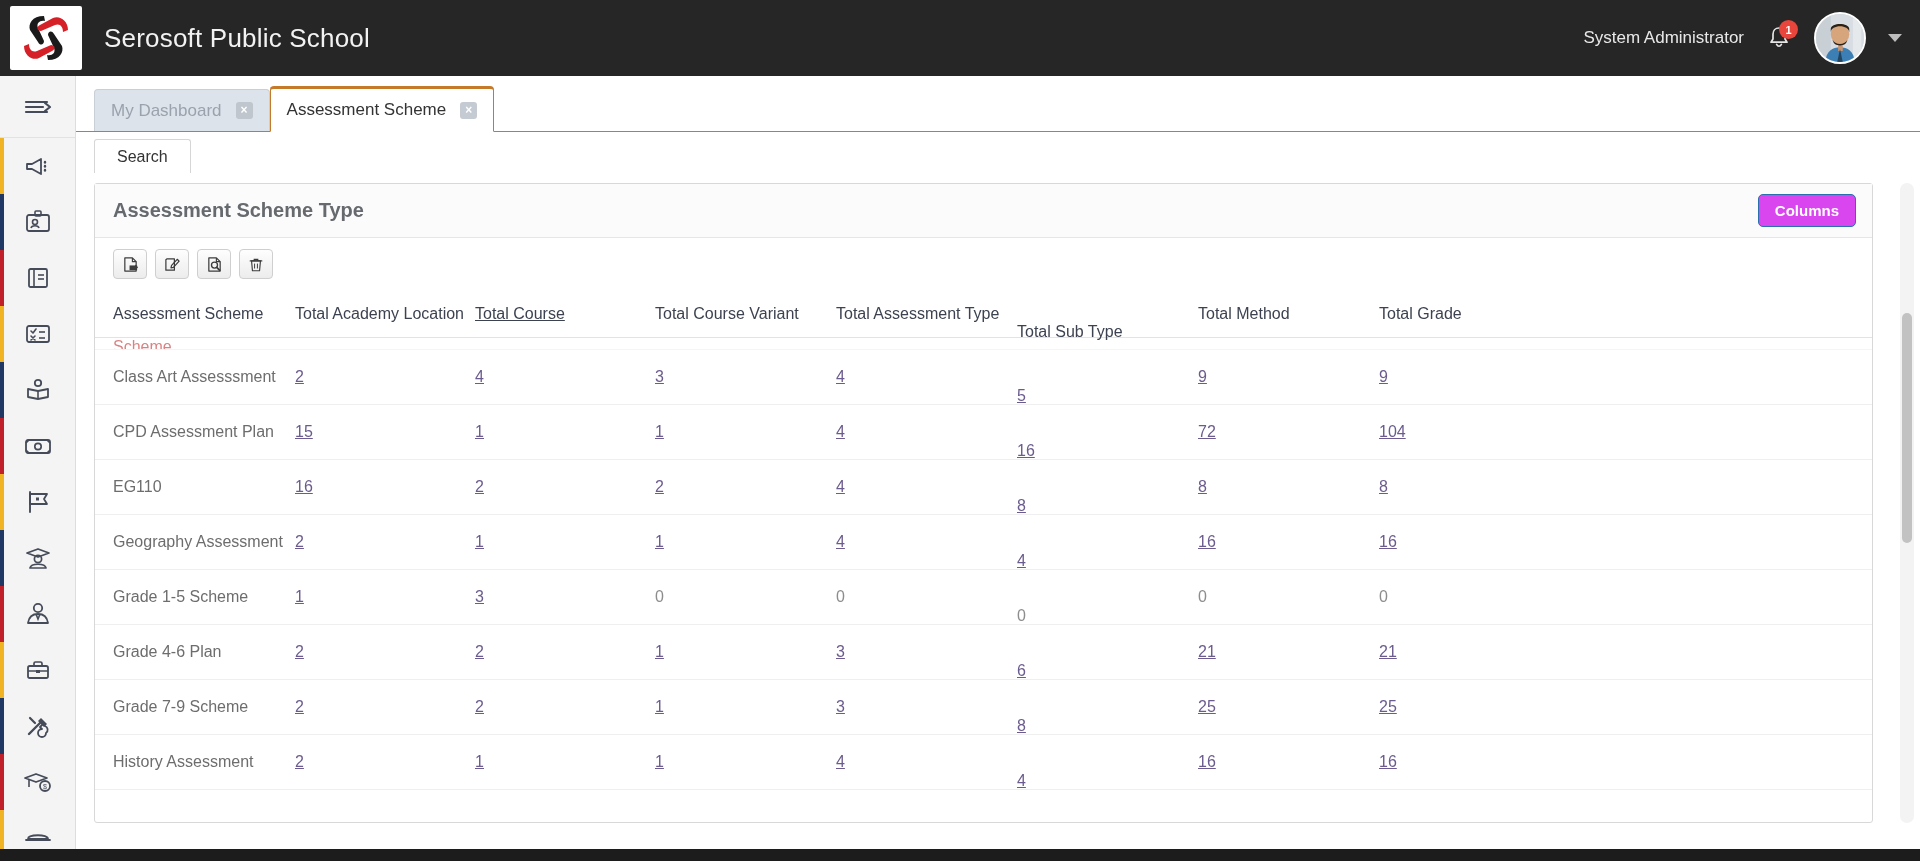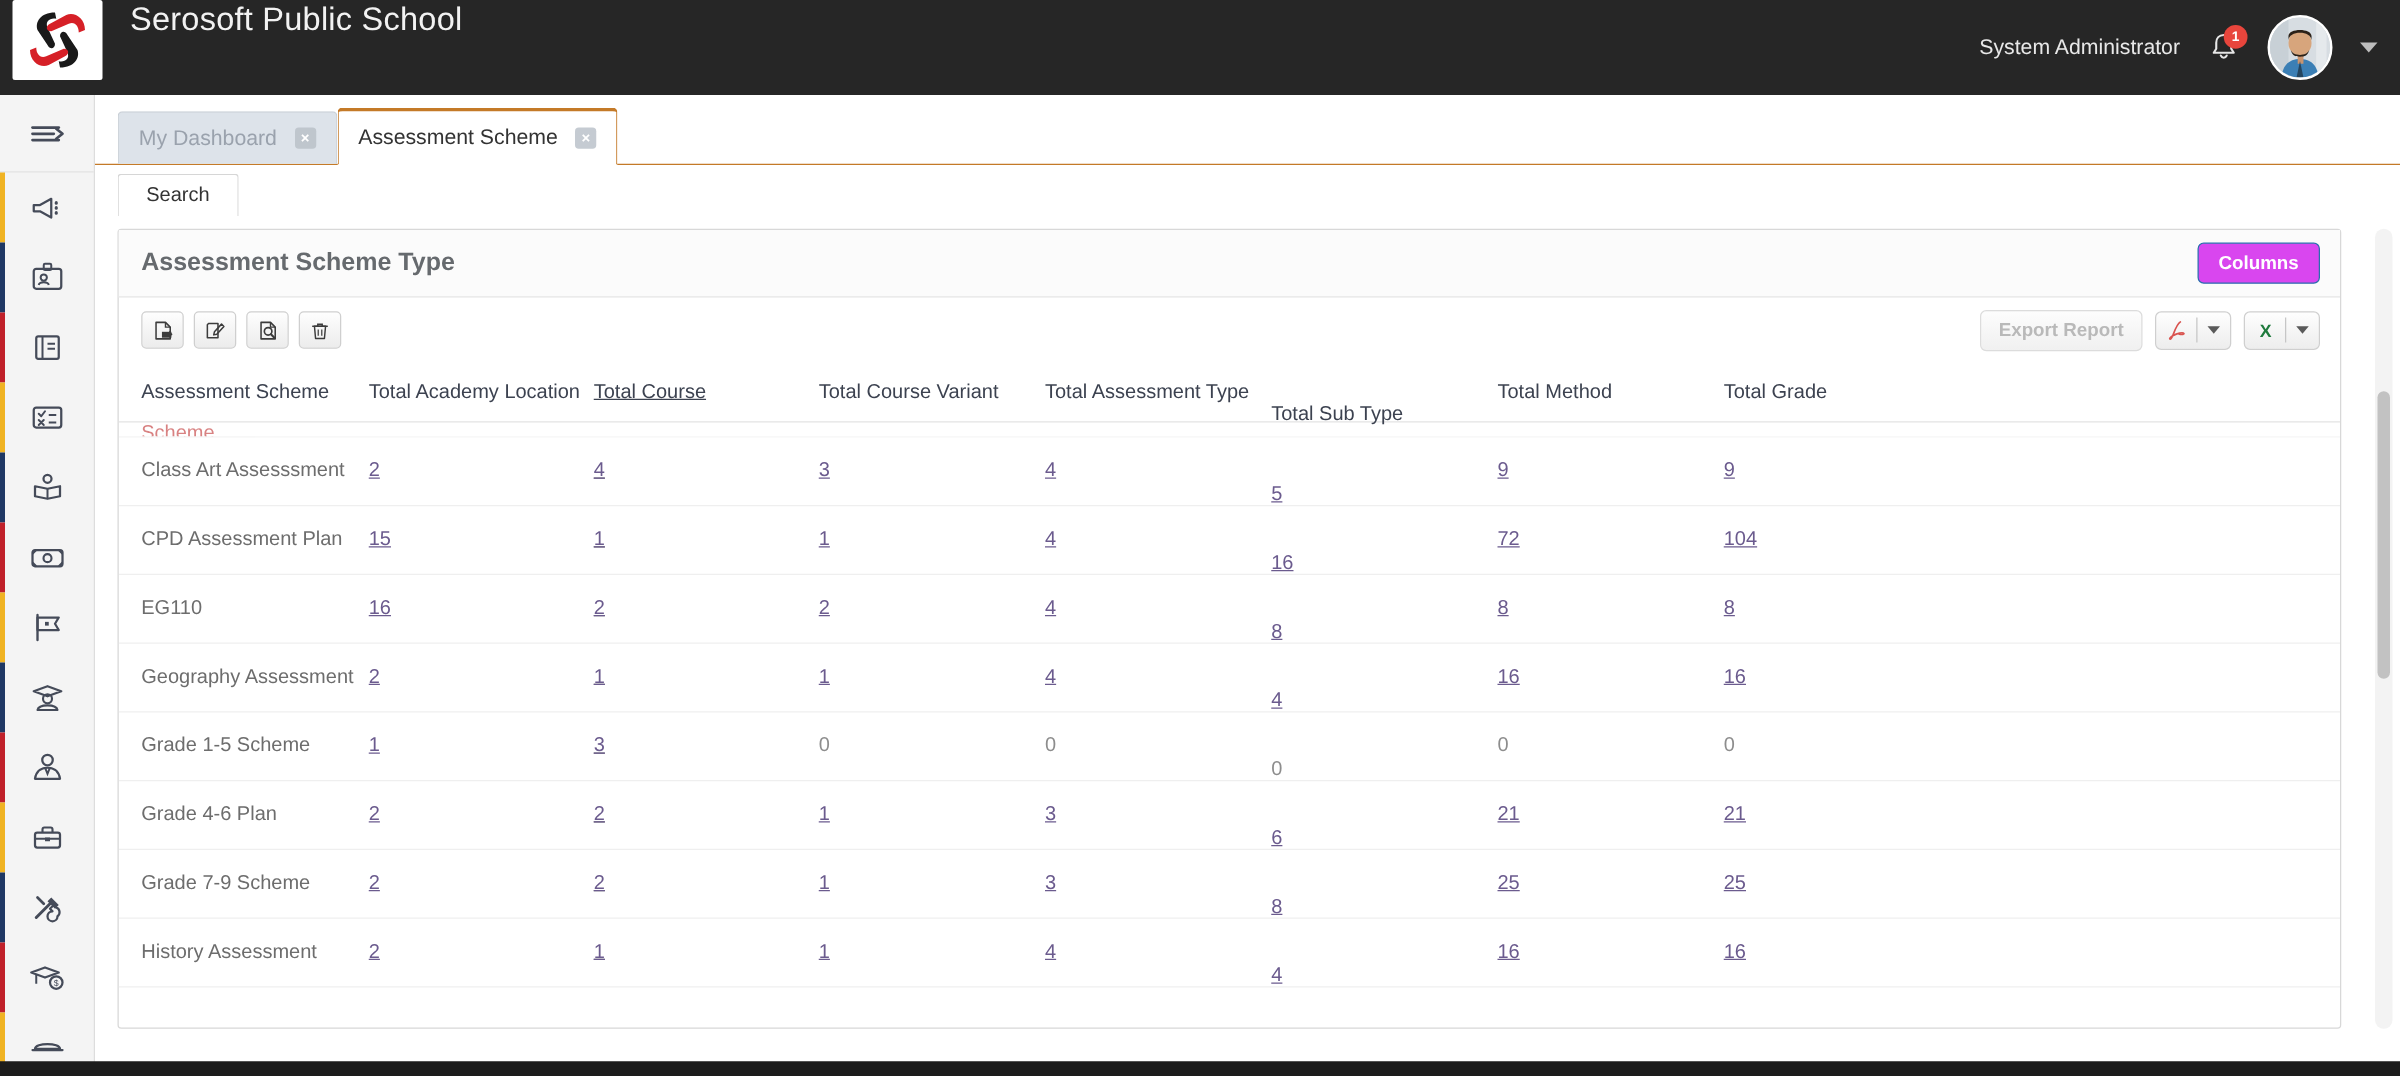--- a/index.html
+++ b/index.html
@@ -4,21 +4,21 @@
 <style>
   * { box-sizing: border-box; margin:0; padding:0; }
   html,body {
     width:1920px; height:861px; overflow:hidden;
     font-family:"Liberation Sans", sans-serif;
     background:#ffffff;
   }
   
   .topbar{
     position:absolute; top:0; left:0; width:1920px; height:76px;
-    background:#262626; display:flex; 
+    background:#262626; display:flex; align-items:center;
   }
   .logo-box{
     width:72px; height:64px; margin-left:10px; background:#ffffff;
     display:flex; align-items:center; justify-content:center; border-radius:2px;
   }
   .app-title{
     color:#f2f2f2; font-size:26px; margin-left:22px; letter-spacing:.2px;
     font-family:"Liberation Sans", sans-serif; font-weight:400;
   }
   .topbar-right{
@@ -390,47 +390,20 @@
     <div class="tool-btn">
       <svg width="16" height="17" viewBox="0 0 18 18">
         <path d="M4 5 h10 l-1 11 h-8 Z" fill="none" stroke="#3c3c3c" stroke-width="1.3" stroke-linejoin="round"></path>
         <line x1="2.5" y1="5" x2="15.5" y2="5" stroke="#3c3c3c" stroke-width="1.4" stroke-linecap="round"></line>
         <path d="M7 5 V3.2 h4 V5" fill="none" stroke="#3c3c3c" stroke-width="1.3"></path>
         <line x1="7.4" y1="8" x2="7.4" y2="13.5" stroke="#3c3c3c" stroke-width="1.1"></line>
         <line x1="10.6" y1="8" x2="10.6" y2="13.5" stroke="#3c3c3c" stroke-width="1.1"></line>
       </svg>
     </div>
 
-    <div class="toolbar-right">
-      <div class="btn-export">Export Report</div>
-
-      <div class="split-btn">
-        <span class="ic">
-          <svg width="15" height="17" viewBox="0 0 16 18">
-            <path d="M11 1.5 C8 3.5 6.5 8 5 12 C3.8 15.3 2.5 16.8 2 16.2 C1.4 15.4 3.6 13.4 7.5 12 C10.6 10.9 13.4 10.6 14 11.4 C14.5 12.1 12.6 12.6 10 12" fill="none" stroke="#d9534f" stroke-width="1.4" stroke-linecap="round"></path>
-          </svg>
-        </span>
-        <span class="sep"></span>
-        <span class="arw">
-            <i></i>
-          </span>
-      </div>
-
-      <div class="split-btn">
-        <span class="ic">
-          <svg width="17" height="17" viewBox="0 0 18 18">
-            <text x="9" y="14" font-size="15" font-weight="bold" text-anchor="middle" fill="#1f7a3d" font-family="Liberation Sans, sans-serif">X</text>
-          </svg>
-        </span>
-        <span class="sep"></span>
-        <span class="arw">
-            <i></i>
-          </span>
-      </div>
-    </div>
   </div>
 
   <div class="thead">
     <div class="col-name">Assessment Scheme</div>
     <div class="col-1">Total Academy Location</div>
     <div class="col-2">Total Course</div>
     <div class="col-3">Total Course Variant</div>
     <div class="col-4">Total Assessment Type</div>
     <div class="col-5">Total Sub Type</div>
     <div class="col-6">Total Method</div>

